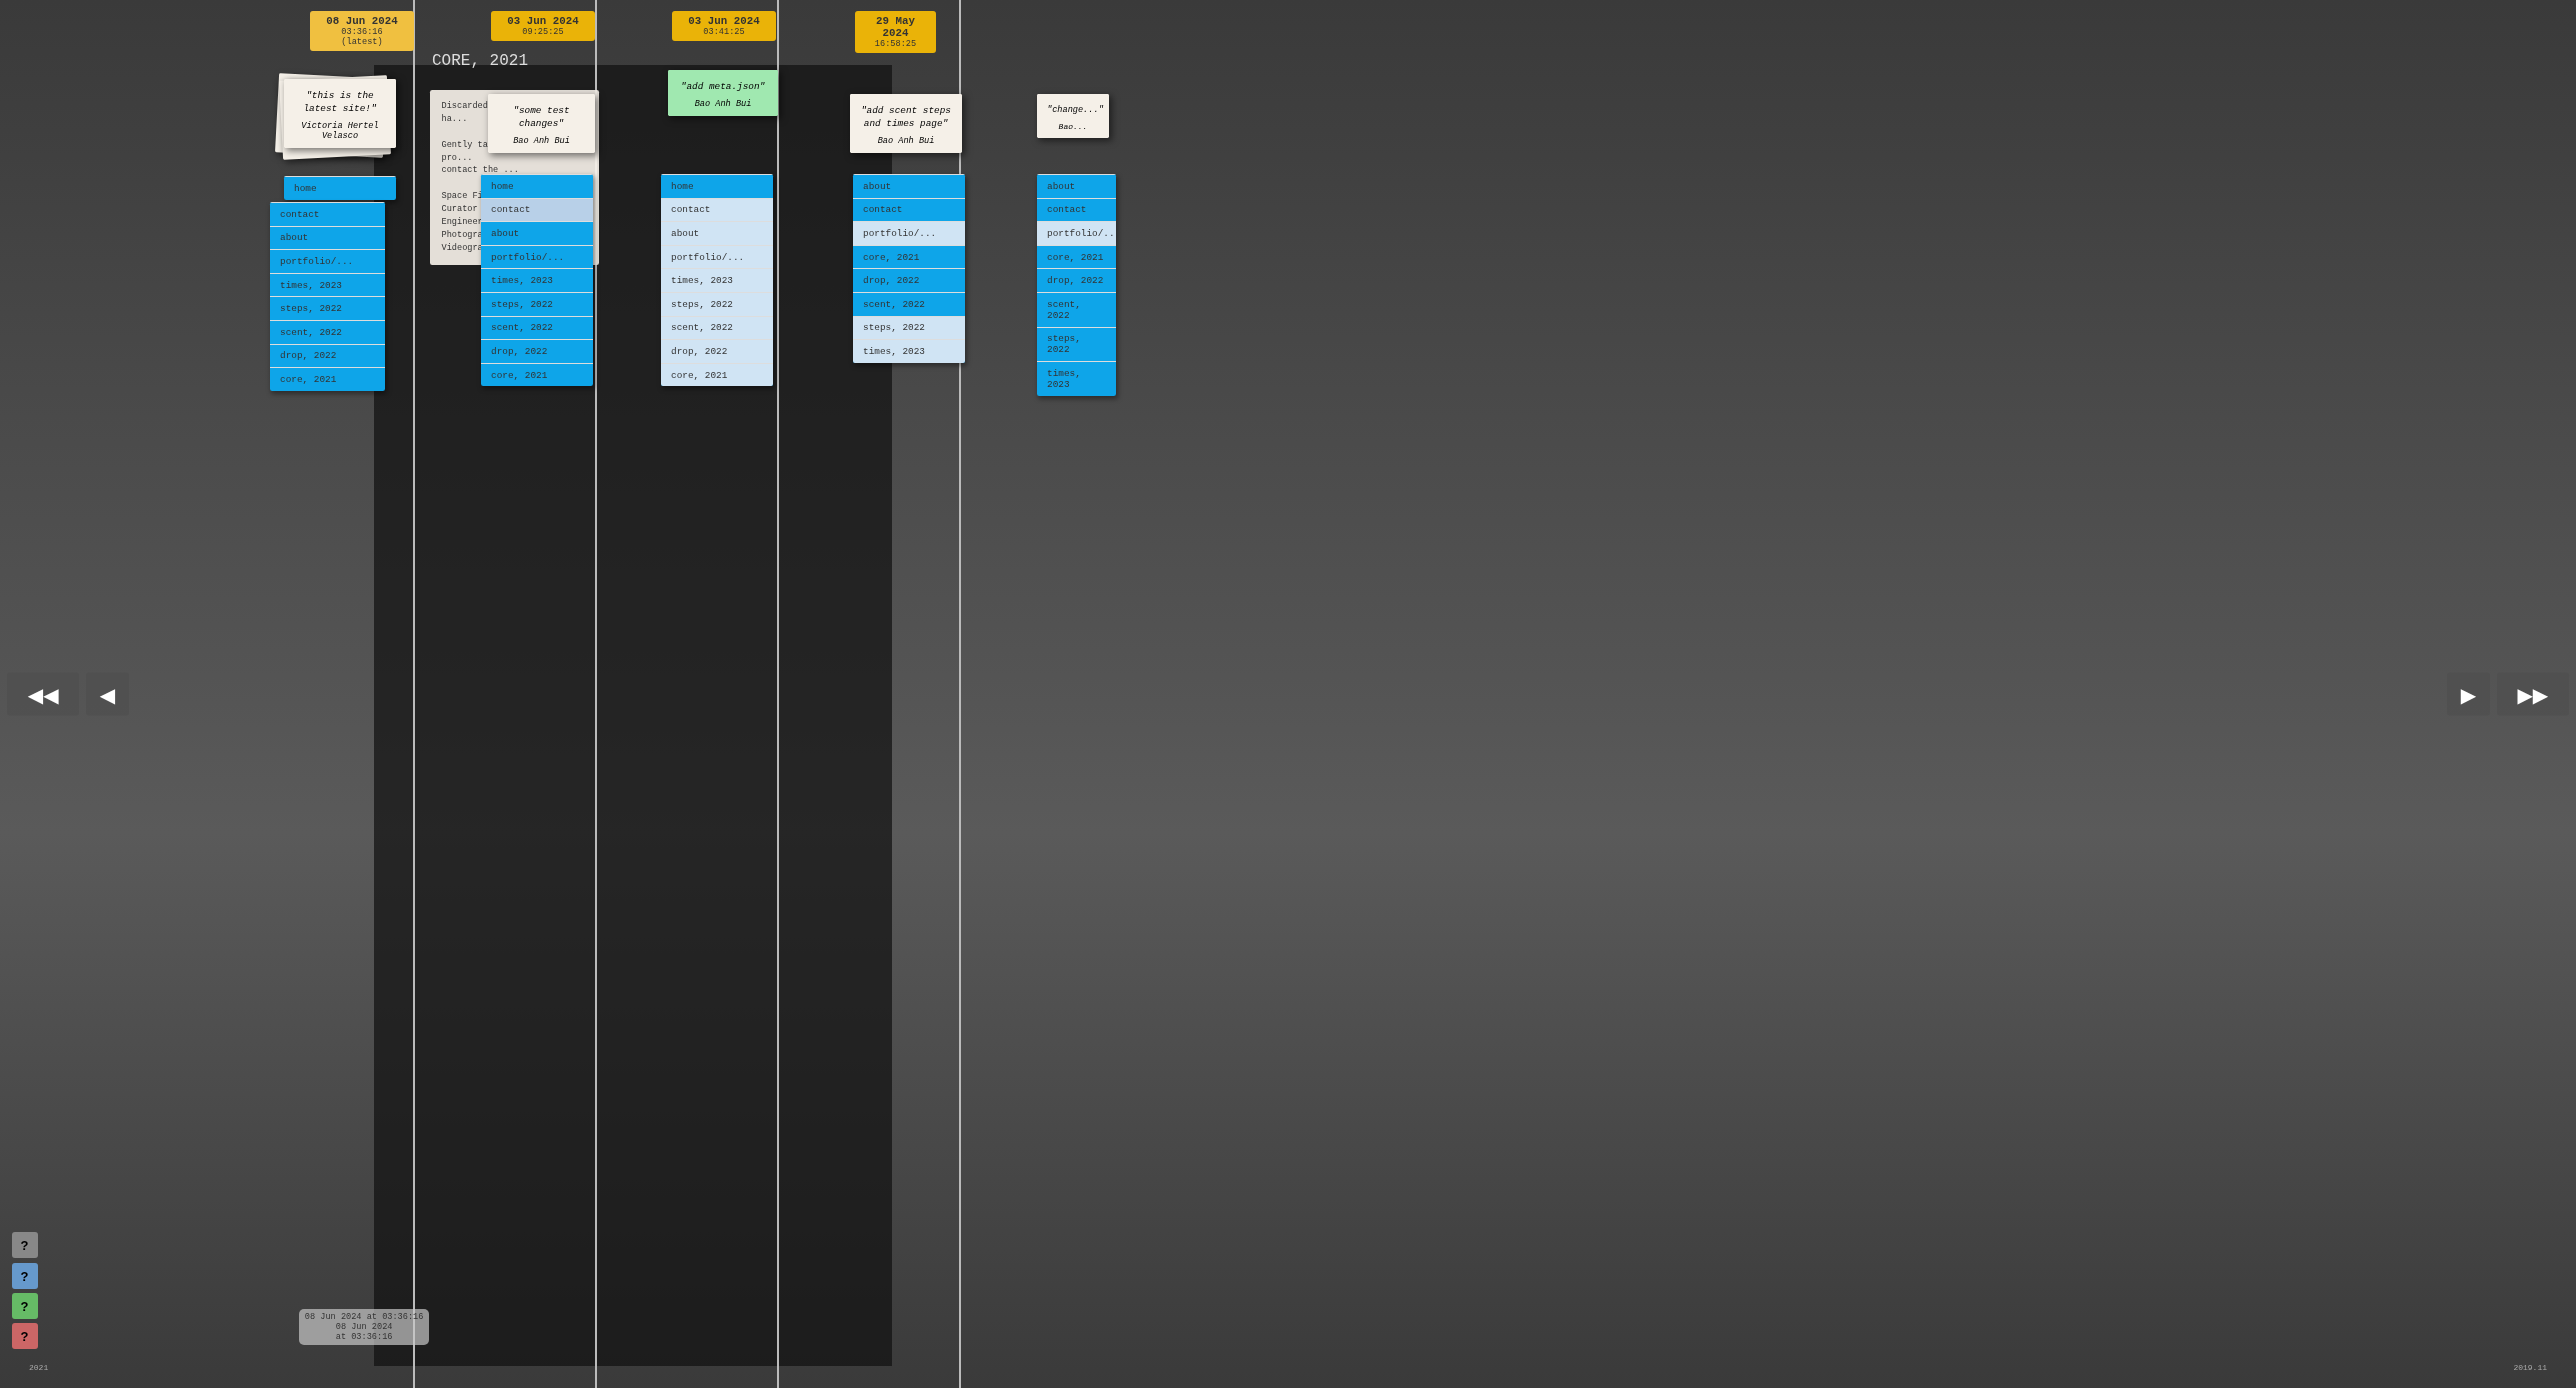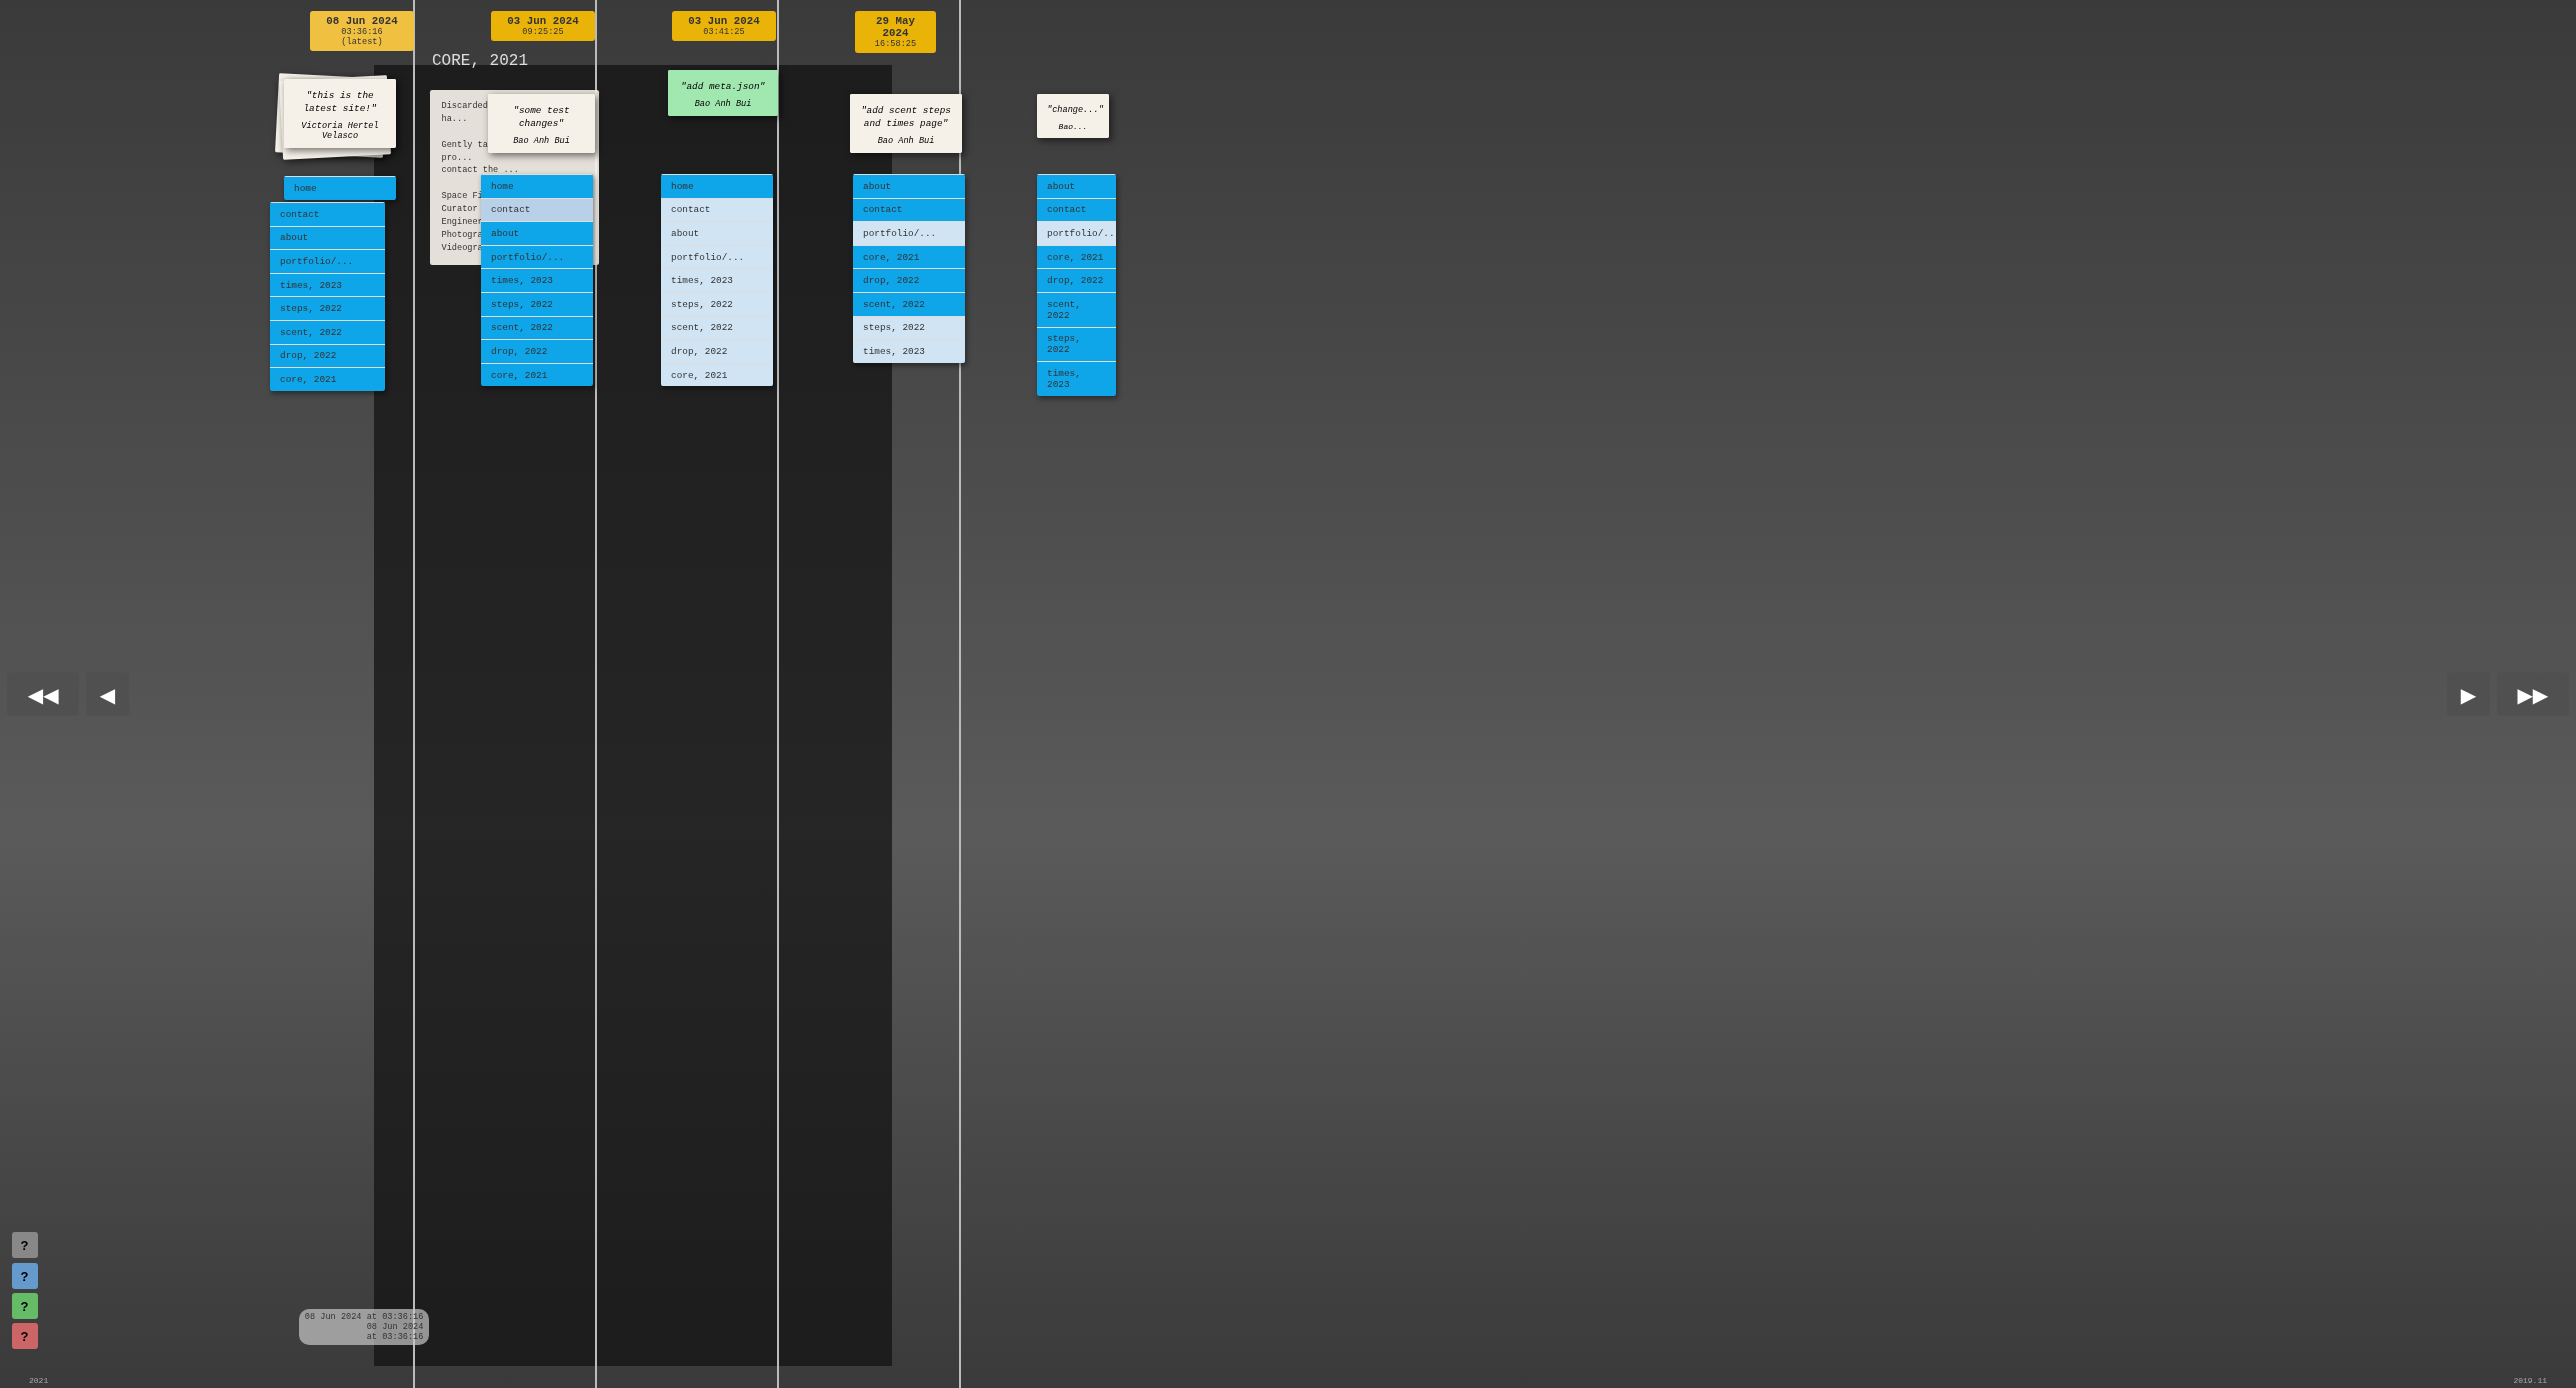--- a/index.html
+++ b/index.html
@@ -144,27 +144,27 @@
       line-height: 1.5;
       color: #333;
       z-index: 15;
       padding: 10px 11.5px;
     }
 
     
     .timestamp-label {
       position: absolute;
       background: rgba(200,200,200,0.7);
-      border-radius: 10px;
+      border-radius: 5px;
       font-family: 'Courier New', monospace;
       font-size: 8.6px;
       color: #333;
       padding: 2.9px 5.8px;
       z-index: 40;
-      text-align: right;
+      text-align: center;
     }
 
     
     .icon-btn {
       position: absolute;
       left: 11.5px;
       width: 26px;
       height: 26px;
       border-radius: 2.9px;
       display: flex;
@@ -173,21 +173,21 @@
       font-size: 13px;
       font-weight: bold;
       cursor: pointer;
       z-index: 100;
       border: none;
     }
 
     
     .year-label {
       position: absolute;
-      bottom: 3px;
+      bottom: 16px;
       font-family: 'Courier New', monospace;
       font-size: 8px;
       color: #aaa;
       z-index: 50;
     }
 
     
     .rotated-back {
       transform: rotate(-3deg);
     }

